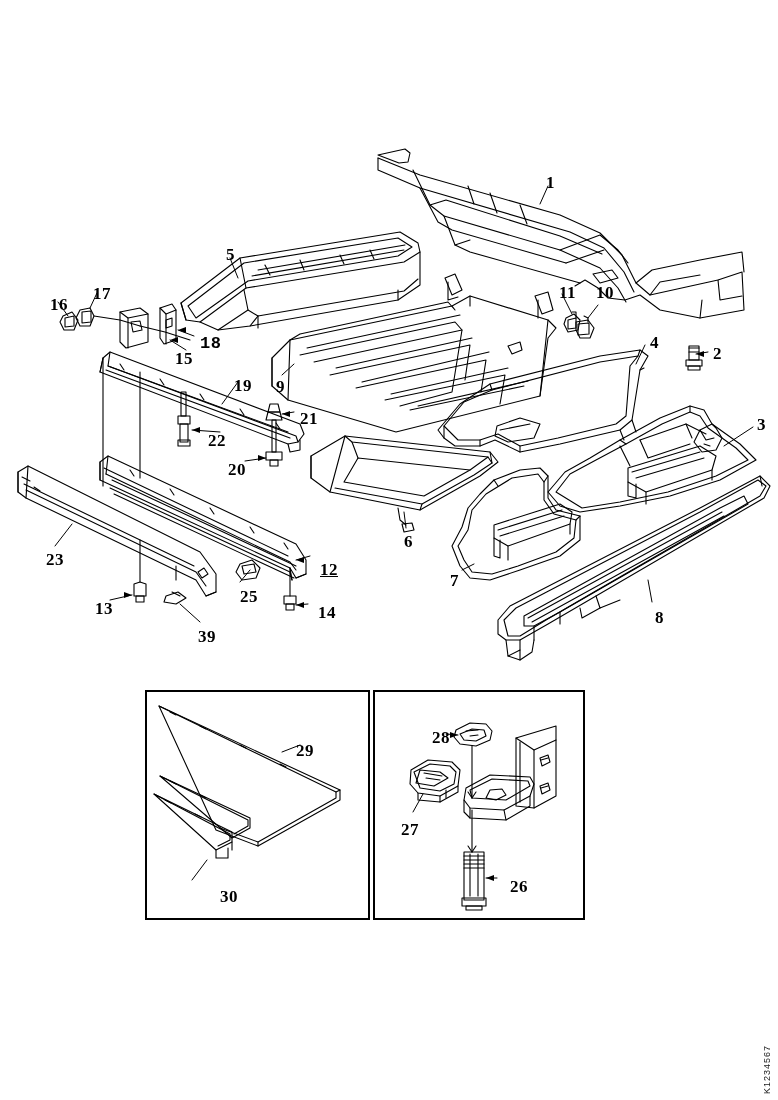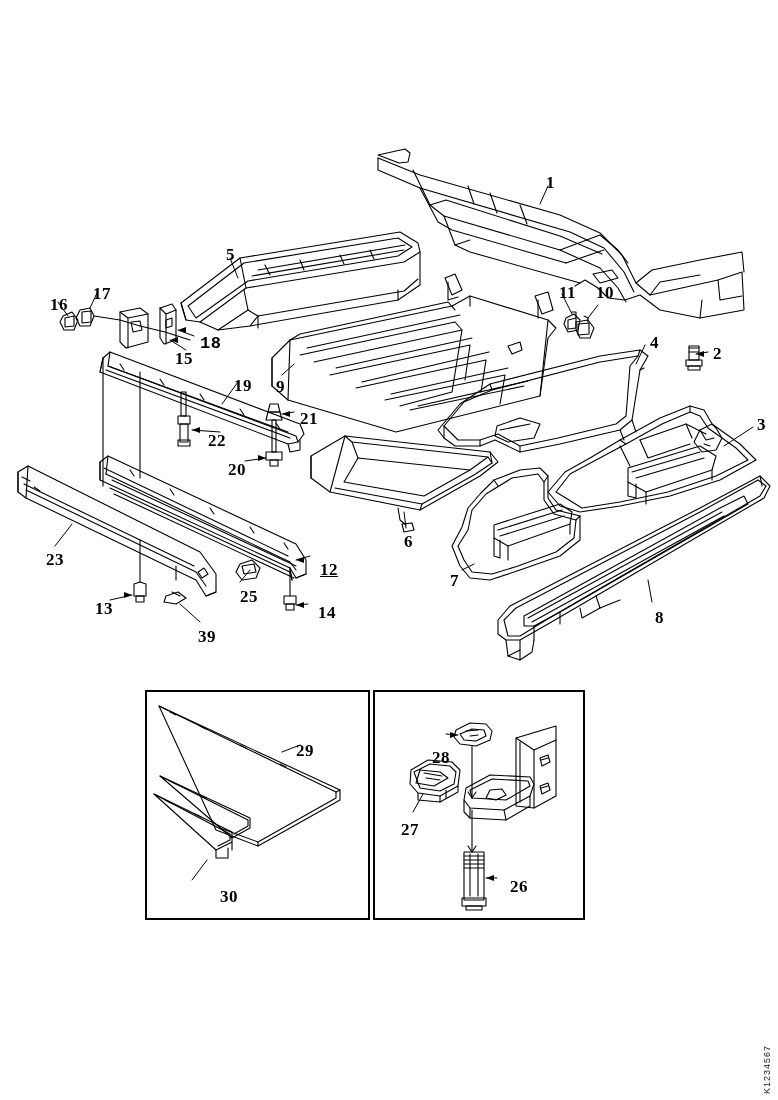--- a/index.html
+++ b/index.html
@@ -404,21 +404,21 @@
   <div class="callout" style="left:200px;top:335px;font-family:Liberation Mono, monospace;">18</div>
   <div class="callout" style="left:234px;top:377px;">19</div>
   <div class="callout" style="left:228px;top:461px;">20</div>
   <div class="callout" style="left:300px;top:410px;">21</div>
   <div class="callout" style="left:208px;top:432px;">22</div>
   <div class="callout" style="left:46px;top:551px;">23</div>
   <div class="callout" style="left:198px;top:628px;">39</div>
   <div class="callout" style="left:240px;top:588px;">25</div>
   <div class="callout" style="left:510px;top:878px;">26</div>
   <div class="callout" style="left:401px;top:821px;">27</div>
-  <div class="callout" style="left:432px;top:729px;margin-top:20px;">28</div>
+  <div class="callout" style="left:432px;top:729px;">28</div>
   <div class="callout" style="left:296px;top:742px;">29</div>
   <div class="callout" style="left:184px;top:888px;margin-left:36px;">30</div>
 
   <div class="detail-box" style="left:145px;top:690px;width:225px;height:230px;"></div>
   <div class="detail-box" style="left:373px;top:690px;width:212px;height:230px;"></div>
 
   <div class="watermark">K1234567</div>
 
 </div>
 

